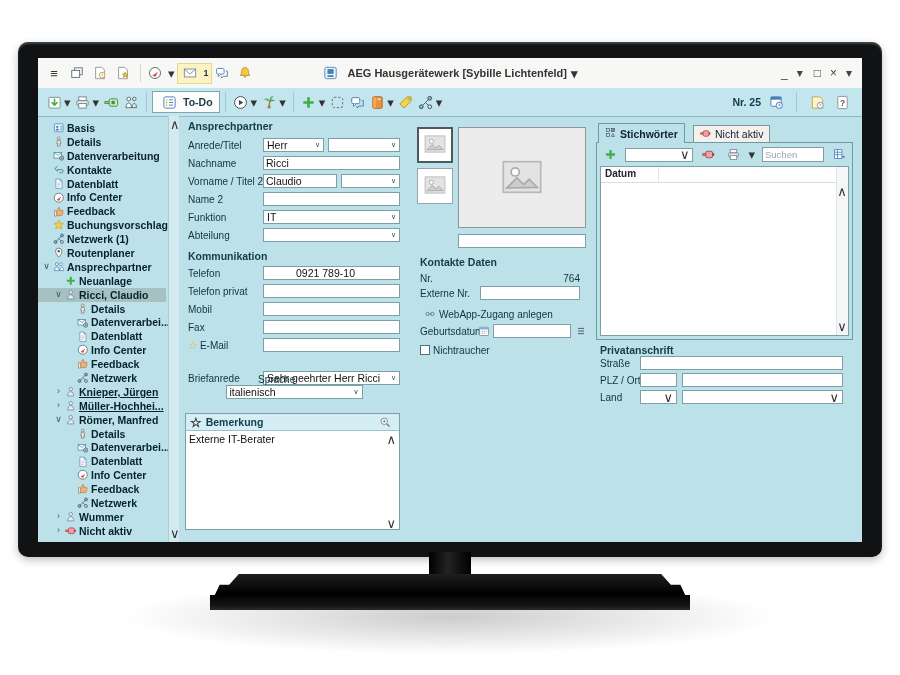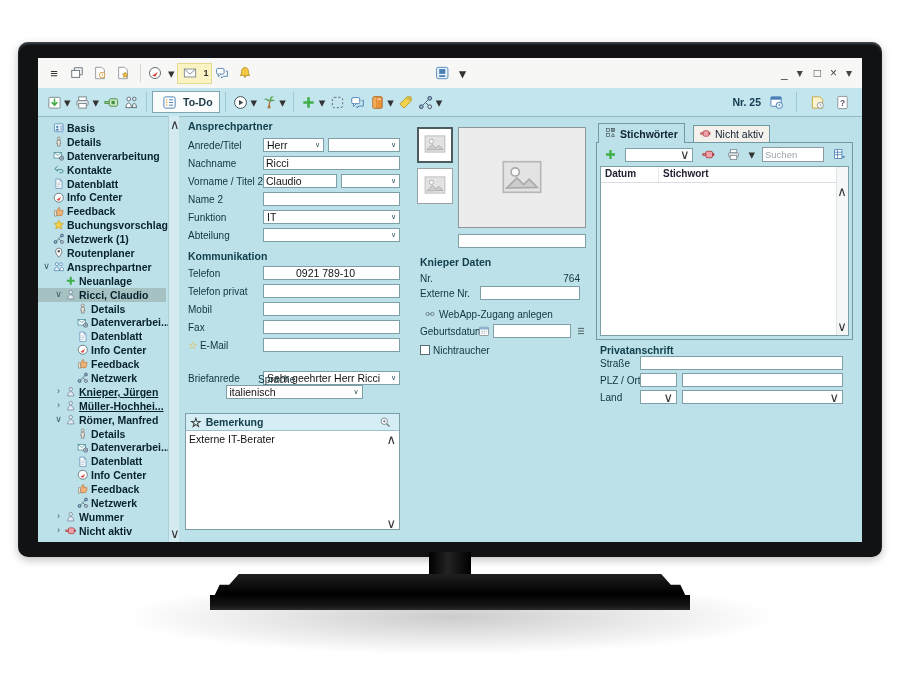--- a/index.html
+++ b/index.html
@@ -160,20 +160,21 @@
             </svg>
           </span>
         <span class="wtitle">
           <span class="ib">
               <svg viewBox="0 0 16 16">
                 <rect x="1.5" y="1.5" width="13" height="13" rx="2" fill="#eaf4fb" stroke="#4a7fb5"></rect>
                 <rect x="4.5" y="3.5" width="7" height="5.5" fill="#4a7fb5"></rect>
                 <rect x="4.5" y="10.5" width="7" height="2" fill="#4a7fb5"></rect>
               </svg>
             </span>
+          <span>AEG Hausgerätewerk [Sybille Lichtenfeld]</span>
           <span class="car"><span class="g">▾</span></span>
         </span>
         <span class="wctrl">
           <span class="g"><span class="g">_</span></span>
           <span class="car"><span class="g">▾</span></span>
           <span class="g"><span class="g">□</span></span>
           <span class="g"><span class="g">×</span></span>
           <span class="car"><span class="g">▾</span></span>
         </span>
       </div>
@@ -782,21 +783,21 @@
             </div>
           <div class="bigimg">
               <span><svg viewBox="0 0 24 20">
                   <rect x="1" y="1" width="22" height="18" fill="#e3e3e3" stroke="#b8b8b8"></rect>
                   <circle cx="8" cy="7" r="2.4" fill="#fafafa" stroke="#aaa"></circle>
                   <path d="M3 16.5l6-6 4 4 3.2-3.2 4.8 4.8z" fill="#cdcdcd" stroke="#aaa"></path>
                 </svg></span>
             </div>
           <input class="inp" style="position: absolute; left: 43px; top: 118px; width: 128px;" value="">
 
-          <div class="sect" style="top:140px;left:5px">Knieper Daten</div>
+          <div class="sect" style="top:140px;left:5px">Kontakte Daten</div>
           <div class="mrow" style="top:155px;left:5px;right:15px;">
             <span>Nr.</span>
             <span style="margin-left:auto">764</span>
           </div>
           <div class="mrow" style="top:170px;left:5px;">
             <span>Externe Nr.</span>
           </div>
           <input class="inp" style="position: absolute; left: 65px; top: 170px; width: 100px;" value="">
           <div class="mrow" style="top:191px;left:8px;">
             <span class="mini">
@@ -879,21 +880,20 @@
                   <svg viewBox="0 0 16 16">
                     <rect x="2" y="2" width="9" height="11" fill="#fff" stroke="#4a7fb5"></rect>
                     <path d="M2 5.2h9M2 8.2h9M5.6 2v11" stroke="#4a7fb5"></path>
                     <path d="M10.6 11h3.4m0 0l-1.5-1.5M14 11l-1.5 1.5" fill="none" stroke="#4a7fb5" stroke-width="1.2"></path>
                   </svg>
                 </span>
             </div>
             <div class="ktable">
               <div class="khead">
                 <span class="c1">Datum</span>
-                <span class="c2">Stichwort</span>
               </div>
               <div class="ktrack">
                 <span class="sv" style="top:18px"><span class="g">∧</span></span>
                 <span class="sv" style="bottom:2px"><span class="g">∨</span></span>
               </div>
             </div>
           </div>
 
           <div class="sect" style="top:228px;left:4px">Privatanschrift</div>
           <div class="prow" style="top:240px;left:0;">

